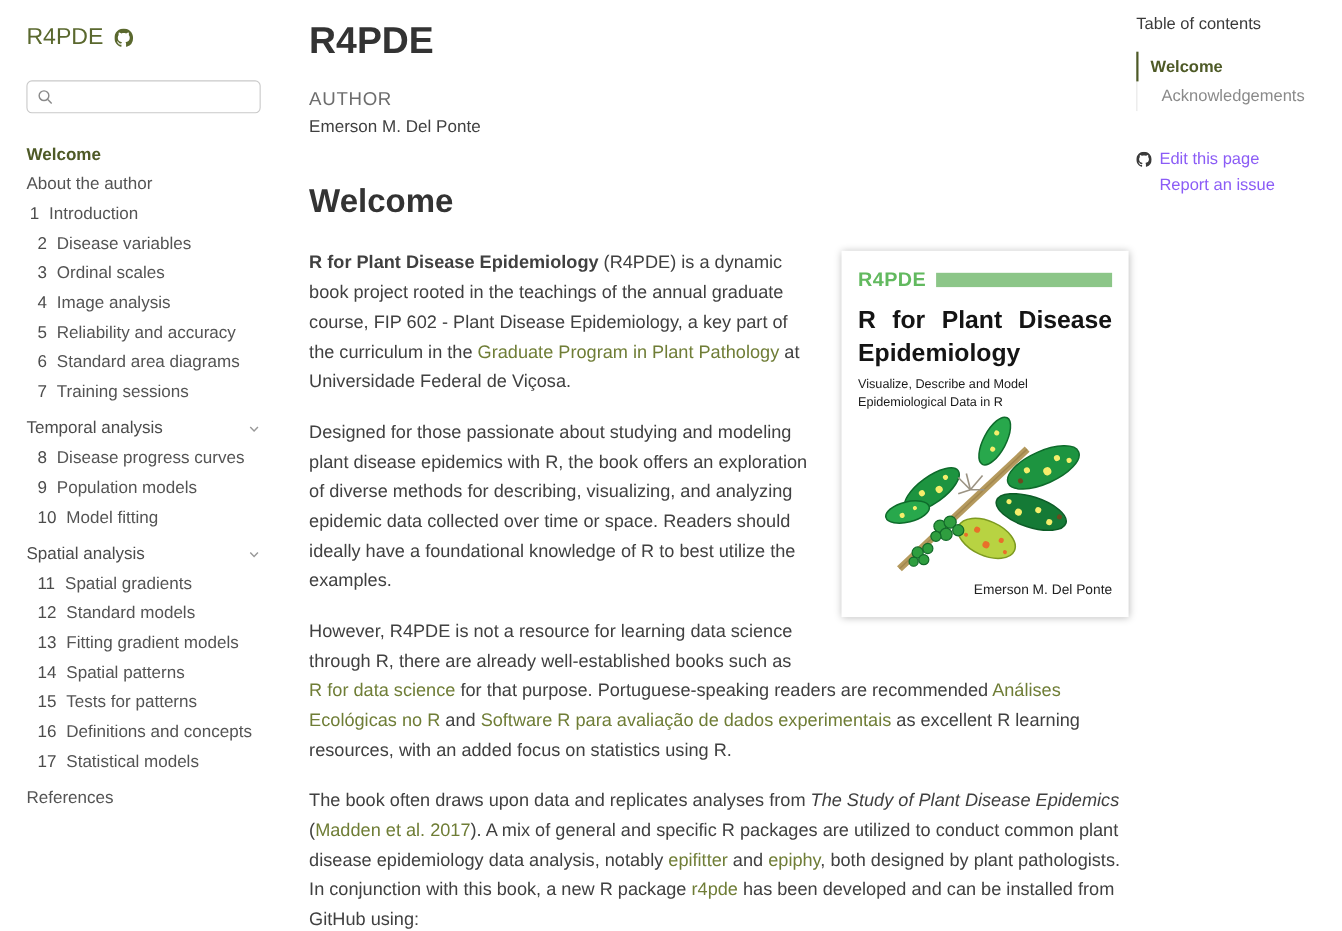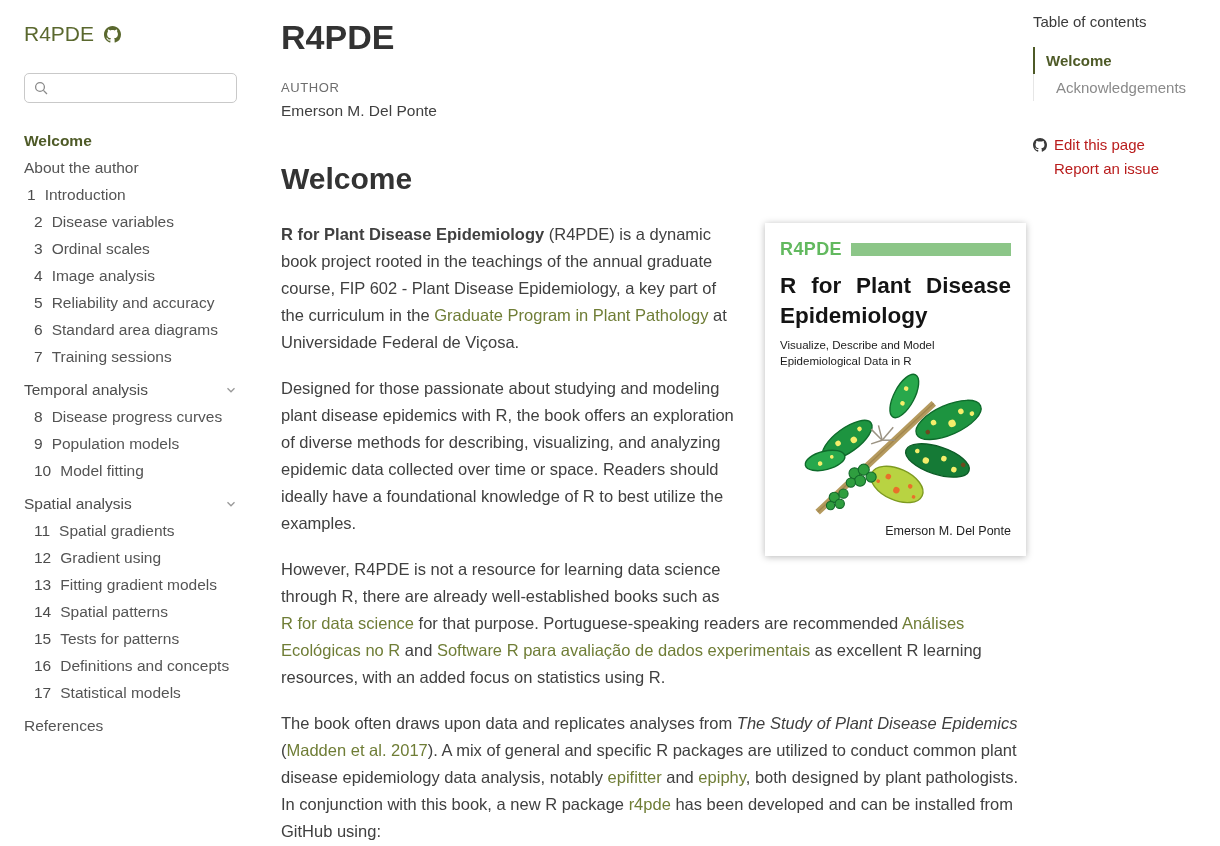--- a/index.html
+++ b/index.html
@@ -22,21 +22,21 @@
   .nav-section { display:flex; justify-content:space-between; align-items:center;
                  color:#4c4c4c; line-height:27px; margin-top:6px; text-decoration:none; }
   .nav-chapter { padding-left:10px; }
   .nav-chapter.top { padding-left:3px; }
   .nav-chapter .num { margin-right:9px; color:#4c4c4c; }
   .nav-item.gap-top { margin-top:6px; }
 
   
   .main { position:absolute; left:281px; top:0; width:745px; }
   .page-title { margin:18px 0 0; font-size:34px; font-weight:bold; color:#333; }
-  .author-label { margin-top:23px; font-size:13px; color:#6d6d6d; letter-spacing:0.6px; }
+  .author-label { margin-top:23px; font-size:17px; color:#6d6d6d; letter-spacing:0.6px; }
   .author-name { margin-top:7px; font-size:15.5px; color:#404040; }
   .welcome-heading { margin:42px 0 0; font-size:30px; font-weight:bold; color:#333; }
   .content { margin-top:25px; font-size:16.5px; line-height:27px; color:#404040; }
   .content p { margin:0 0 19px; }
   a.body-link { color:#6f7d36; text-underline-offset:3px;margin-top:39px; }
   a.cite-link { color:#6f7d36; text-decoration:none; }
 
   
   .cover { float:right; width:261px; height:333px; margin:2px 0 38px 30px;
            background:#fff; box-shadow:0 1px 7px rgba(0,0,0,.28);
@@ -51,21 +51,21 @@
   .cover-author { margin-top:auto; text-align:right; font-size:12.5px; color:#222; }
 
   
   .toc { position:absolute; left:1033px; top:0; width:152px; font-size:15px; }
   .toc-heading { margin-top:13px; color:#3a3a3a; }
   .toc-list { margin-top:17px; border-left:1px solid #e6e6e6; display:flex; flex-direction:column; }
   .toc-item { padding:4px 0 4px 12px; color:#8a8a8a; text-decoration:none; line-height:19px; }
   .toc-item.active { color:#4e5a27; font-weight:bold; border-left:2px solid #4e5a27; margin-left:-1px; padding-left:11px; }
   .toc-item.sub { padding-left:22px; }
   .toc-tools { margin-top:32px; }
-  .tool-row { display:flex; align-items:center; gap:7px; color:#b91c1c; text-decoration:none; line-height:24px; }
+  .tool-row { display:flex; align-items:center; gap:7px; color:#8b5cf6; text-decoration:none; line-height:24px; }
   .tool-row.indent { padding-left:21px; }
 </style>
 </head>
 <body>
 
 <div class="page">
 
   <nav class="sidebar">
     <div class="sidebar-title-row">
       <a class="sidebar-title">R4PDE</a>
@@ -151,21 +151,21 @@
               <polyline points="2.5,4.2 6,7.8 9.5,4.2"></polyline>
             </svg>
           </span>
       </a>
       <a class="nav-item nav-chapter">
           <span class="num">11</span>
           <span>Spatial gradients</span>
         </a>
       <a class="nav-item nav-chapter">
           <span class="num">12</span>
-          <span>Gradient using</span>
+          <span>Standard models</span>
         </a>
       <a class="nav-item nav-chapter">
           <span class="num">13</span>
           <span>Fitting gradient models</span>
         </a>
       <a class="nav-item nav-chapter">
           <span class="num">14</span>
           <span>Spatial patterns</span>
         </a>
       <a class="nav-item nav-chapter">

